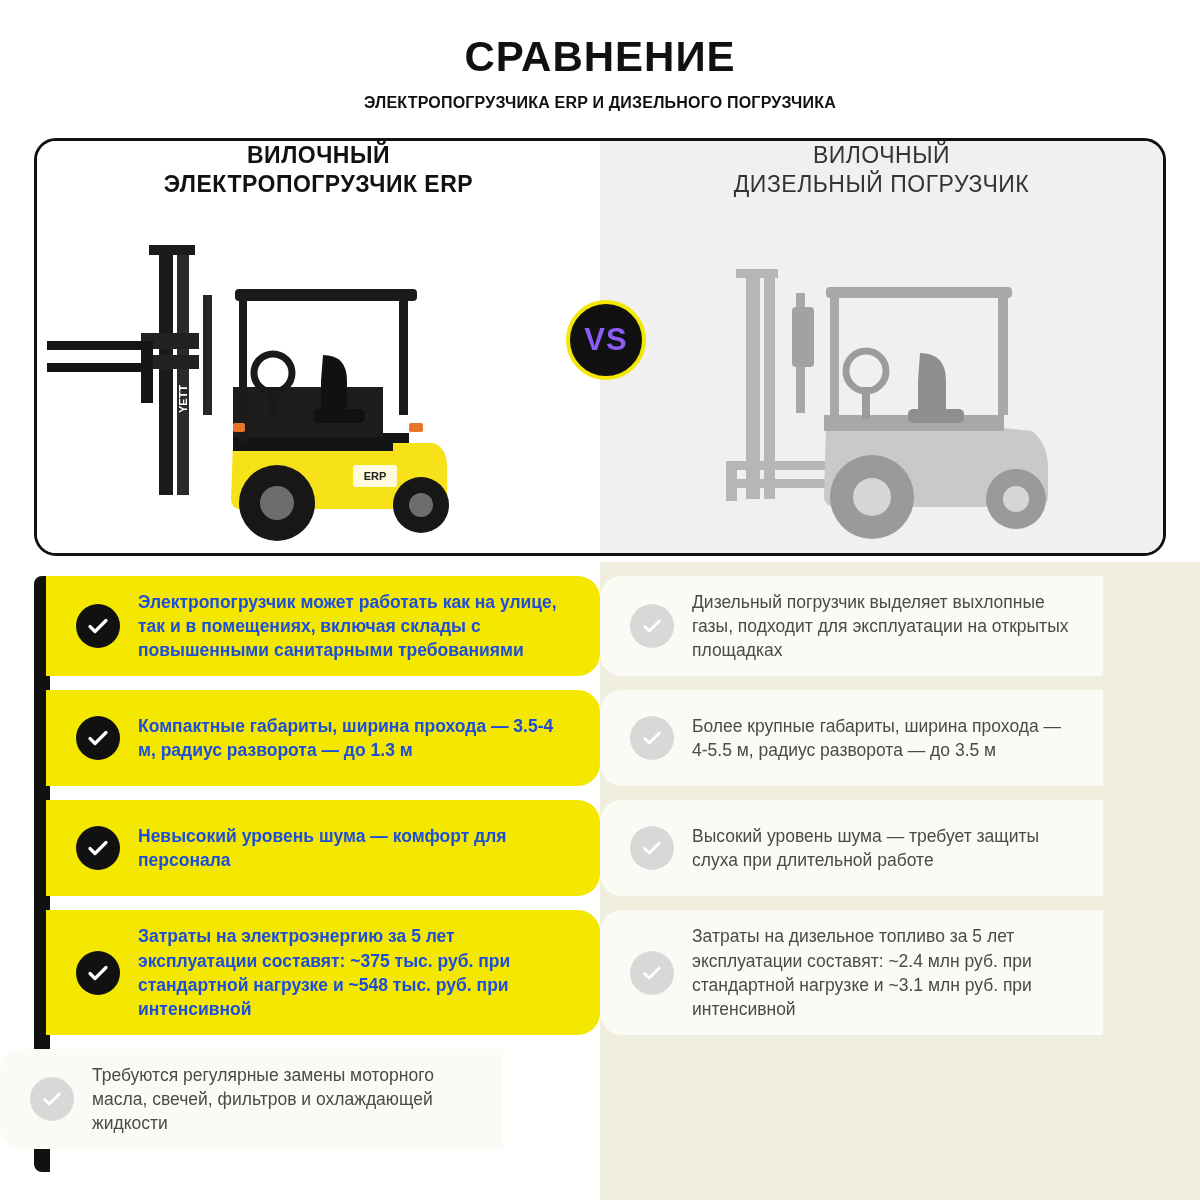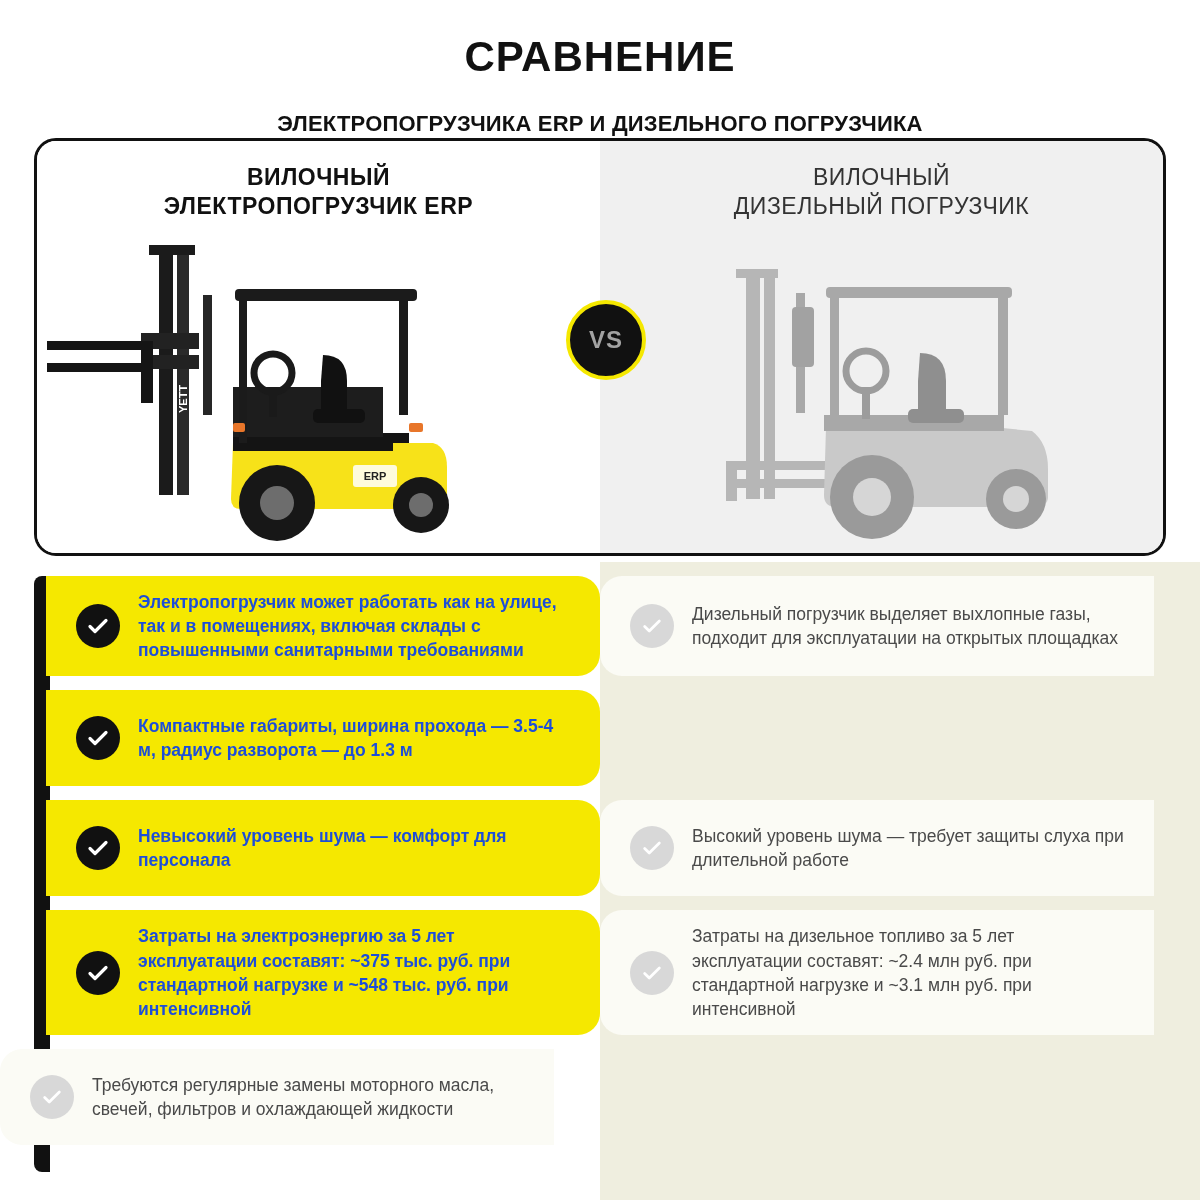--- a/index.html
+++ b/index.html
@@ -21,22 +21,22 @@
     text-align: center;
   }
   .title {
     font-size: 42px;
     font-weight: bold;
     letter-spacing: 1px;
     color: #111111;
     line-height: 1.05;
   }
   .subtitle {
-    margin-top: 32px;
-    font-size: 22px;
+    margin-top: 15px;
+    font-size: 16px;
     font-weight: bold;
     letter-spacing: 0.2px;
     color: #111111;
   }
 
   
   .bands {
     position: absolute;
     top: 132px; left: 0; right: 0; bottom: 0;
   }
@@ -59,41 +59,40 @@
   .panel-half {
     position: relative;
     width: 50%;
     height: 100%;
   }
   .panel-half.left { background: #ffffff; }
   .panel-half.right { background: #f0f0f0; }
 
   .panel-title {
     text-align: center;
-    padding-top: 22px;
     font-size: 23px;
     line-height: 1.28;
     color: #111111;
     letter-spacing: 0.5px;
   }
   .panel-title.bold { font-weight: bold; }
   .panel-title.light { font-weight: normal; color: #333; }
 
   
   .vs-badge {
     position: absolute;
     left: 566px; top: 300px;
     width: 80px; height: 80px;
     border-radius: 50%;
     background: #111111;
     border: 4px solid #f5e800;
     display: flex;
     align-items: center; justify-content: center;
-    color: #a3a3a3;
-    font-size: 24px;
+    color: #8b5cf6;
+    font-size: 31px;
     font-weight: bold;
     letter-spacing: 1px;
     z-index: 20;
   }
 
   
   .truck-wrap {
     position: absolute;
     left: 0; right: 0; bottom: 6px;
     display: flex;
@@ -120,21 +119,21 @@
   .cell.left {
     background: #f5e800;
     border-radius: 0 22px 22px 0;
     margin-left: 46px;
     width: 554px;
   }
   .cell.right {
     background: #fbfbf5;
     border-radius: 22px 0 0 22px;
     margin-right: 46px;
-    width: 554px;
+    width: 503px;
   }
   .check {
     flex: 0 0 auto;
     width: 44px; height: 44px;
     border-radius: 50%;
     display: flex; align-items: center; justify-content: center;
   }
   .check.dark { background: #111111; }
   .check.grey { background: #d8d8d8; }
   .check svg { display: block; }
@@ -294,20 +293,28 @@
 
     <div class="row">
       <div class="cell left">
         <span class="check dark">
           <svg width="24" height="24" viewBox="0 0 24 24">
               <path d="M4 12.5l5 5L20 6.5" fill="none" stroke="#ffffff" stroke-width="3.2" stroke-linecap="round" stroke-linejoin="round"></path>
             </svg>
         </span>
         <span class="text bold">Компактные габариты, ширина прохода — 3.5-4 м, радиус разворота — до 1.3 м</span>
       </div>
+      <div class="cell right">
+        <span class="check grey">
+          <svg width="22" height="22" viewBox="0 0 24 24">
+              <path d="M4 12.5l5 5L20 6.5" fill="none" stroke="#ffffff" stroke-width="3" stroke-linecap="round" stroke-linejoin="round"></path>
+            </svg>
+        </span>
+        <span class="text grey">Более крупные габариты, ширина прохода — 4-5.5 м, радиус разворота — до 3.5 м</span>
+      </div>
     </div>
 
     <div class="row">
       <div class="cell left">
         <span class="check dark">
           <svg width="24" height="24" viewBox="0 0 24 24">
               <path d="M4 12.5l5 5L20 6.5" fill="none" stroke="#ffffff" stroke-width="3.2" stroke-linecap="round" stroke-linejoin="round"></path>
             </svg>
         </span>
         <span class="text bold">Невысокий уровень шума — комфорт для персонала</span>

